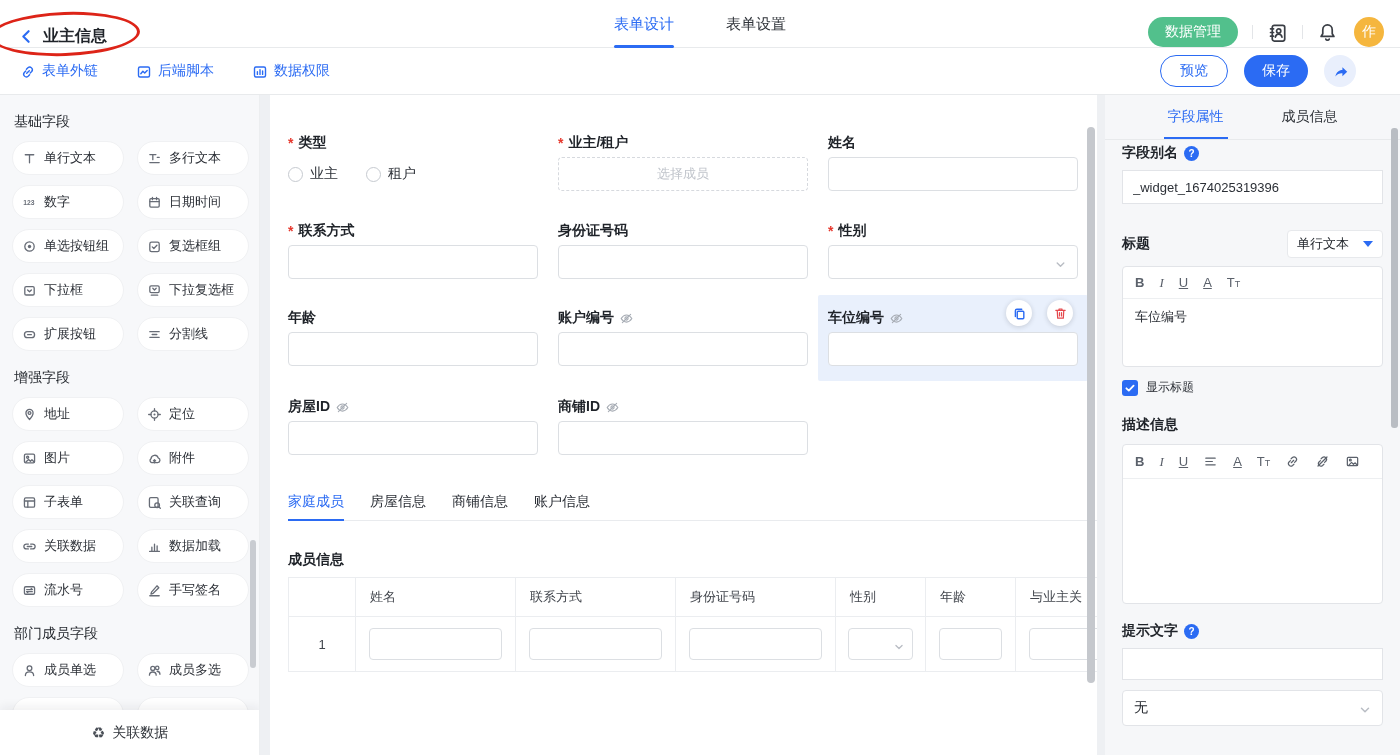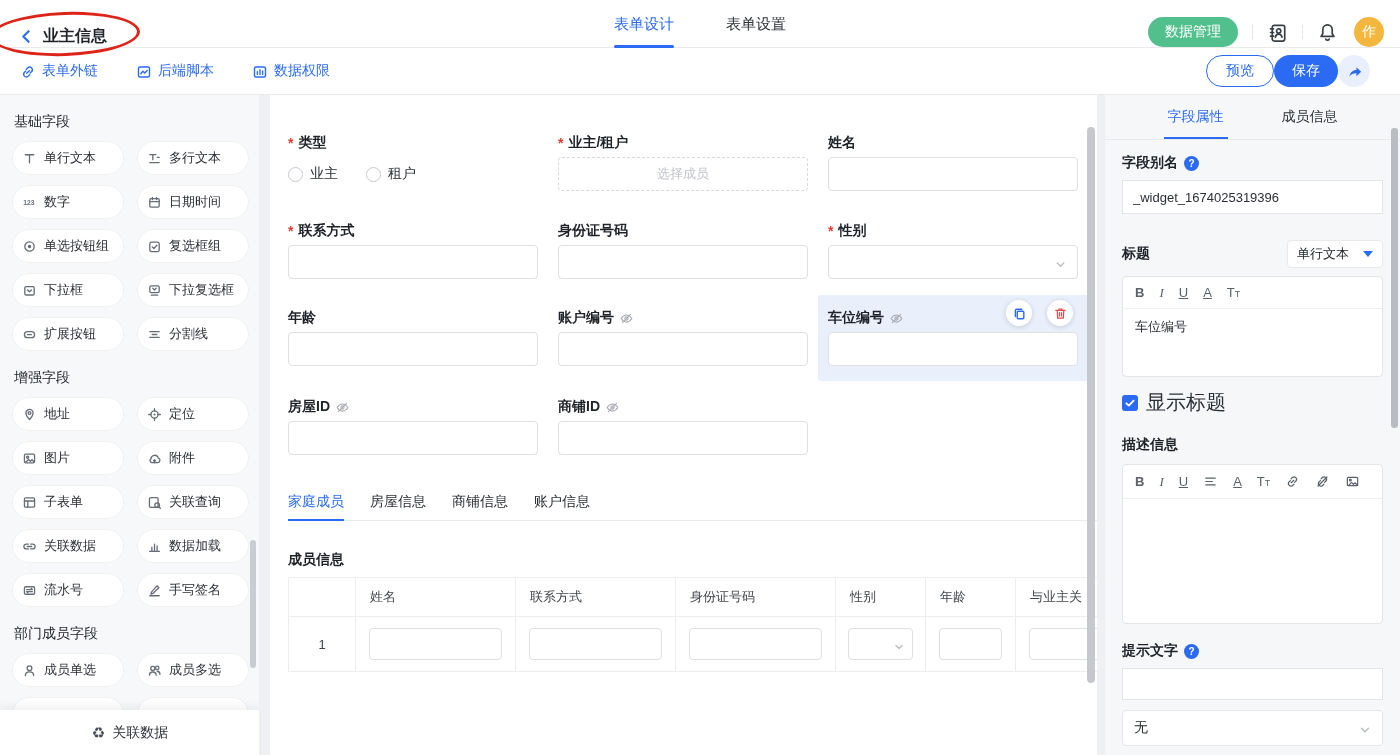--- a/index.html
+++ b/index.html
@@ -23,21 +23,21 @@
   .htab.on::after{content:'';position:absolute;bottom:0;left:50%;transform:translateX(-50%);width:60px;height:3px;border-radius:2px;background:var(--primary)}
   .h-right{margin-left:auto;display:flex;align-items:center;padding-right:16px}
   .grn{border:none;height:30px;padding:0 17px;border-radius:15px;background:var(--green);color:#fff;font-size:14px;cursor:pointer;font-family:inherit}
   .vdiv{width:1px;height:14px;background:#e3e5e8;margin:0 14px}
   .hic{color:#3a3e45;display:flex;align-items:center;cursor:pointer}
   .avatar{width:30px;height:30px;border-radius:50%;background:var(--avatar);color:#fff;font-size:14px;display:flex;align-items:center;justify-content:center;margin-left:16px;cursor:pointer}
   
   #toolbar{position:absolute;left:0;top:48px;width:1400px;height:47px;background:#fff;border-bottom:1px solid var(--line);display:flex;align-items:center;z-index:19}
   #tb-links{display:flex;gap:38px;padding-left:20px}
   .tblink{display:flex;align-items:center;gap:6px;color:var(--primary);font-size:14px;cursor:pointer}
-  .tb-right{margin-left:auto;display:flex;align-items:center;padding-right:30px}
+  .tb-right{margin-left:auto;display:flex;align-items:center;gap:16px;padding-right:44px}
   .pv{width:68px;height:32px;border-radius:16px;border:1px solid var(--primary);background:#fff;color:var(--primary);font-size:14px;cursor:pointer;font-family:inherit}
   .sv{width:64px;height:32px;border-radius:16px;border:none;background:var(--primary);color:#fff;font-size:14px;cursor:pointer;font-family:inherit}
   .shr{width:32px;height:32px;border-radius:50%;background:#e9effc;color:var(--primary);display:flex;align-items:center;justify-content:center;cursor:pointer}
   
   #sidebar{position:absolute;left:0;top:95px;width:260px;height:660px;background:#f7f8fa;border-right:1px solid #eceef0;overflow:hidden}
   .sec-title{font-size:14px;font-weight:400;margin:18px 0 10px 14px}
   .pill-grid{display:grid;grid-template-columns:112px 112px;gap:10px 13px;margin-left:12px}
   .pill{display:flex;align-items:center;gap:7px;height:34px;padding:0 9px;background:#fff;border:1px solid #f0f1f3;border-radius:17px;font-size:13px;color:#2b2f36;cursor:grab;white-space:nowrap;overflow:hidden}
   .picon{color:#676c76;display:flex;align-items:center;flex:none}
   #recycle{position:absolute;left:0;bottom:0;width:260px;height:45px;background:#fff;box-shadow:0 -3px 10px rgba(29,33,41,.07);display:flex;align-items:center;justify-content:center;gap:7px;font-size:14px;color:#2e3238;cursor:pointer;z-index:3}
@@ -79,32 +79,32 @@
   
   #panel{position:absolute;left:1105px;top:95px;width:295px;height:660px;background:#f6f7f9;overflow:hidden}
   #p-tabs{height:45px;display:flex;justify-content:center;gap:50px;border-bottom:1px solid var(--line)}
   .ptab{position:relative;display:flex;align-items:center;font-size:14px;color:#2e3238;cursor:pointer;padding:0 4px}
   .ptab.on{color:var(--primary)}
   .ptab.on::after{content:'';position:absolute;left:0;right:0;bottom:0;height:2px;background:var(--primary)}
   .p-body{padding:0 17px}
   .plabel{display:flex;align-items:center;gap:6px;font-size:14px;font-weight:700}
   .qic{width:15px;height:15px;border-radius:50%;background:var(--primary);color:#fff;font-size:10px;font-weight:700;display:inline-flex;align-items:center;justify-content:center;cursor:pointer}
   .pinput{width:100%;height:34px;border:1px solid #e2e4e8;border-radius:0;background:#fff;outline:none;font:inherit;font-size:13px;color:#2b2f36;padding:0 10px}
-  .mt14{margin-top:14px}.mt8{margin-top:8px}.mt26{margin-top:26px}.mt12{margin-top:12px}.mt20{margin-top:20px}.mt10{margin-top:10px}.mt18{margin-top:18px}.mt16{margin-top:16px}
+  .mt14{margin-top:4px}.mt8{margin-top:8px}.mt26{margin-top:26px}.mt12{margin-top:12px}.mt20{margin-top:20px}.mt10{margin-top:10px}.mt18{margin-top:18px}.mt16{margin-top:16px}
   .trow{display:flex;align-items:center;justify-content:space-between}
   .tsel{display:flex;align-items:center;justify-content:space-between;width:96px;height:28px;background:#fff;border:1px solid #e7e9ec;border-radius:4px;padding:0 9px;font-size:13px;cursor:pointer}
   .caret{width:0;height:0;border-left:5px solid transparent;border-right:5px solid transparent;border-top:6px solid var(--primary)}
   .editor{border:1px solid #e2e4e8;border-radius:4px;background:#fff}
   .etb{display:flex;align-items:center;gap:15px;height:32px;padding:0 12px;border-bottom:1px solid #edeff1}
   .tg{font-size:13px;color:#5b616b;cursor:pointer;line-height:1}
   .tg-b{font-weight:700}.tg-i{font-style:italic;font-family:"Liberation Serif",serif}.tg-u{text-decoration:underline}
   .tg-sub{font-size:9px}
   .tgic{color:#5b616b;cursor:pointer;display:flex;align-items:center}
   .econtent{padding:9px 12px;font-size:13px;color:#2b2f36}
-  .cbrow{display:flex;align-items:center;gap:8px;font-size:20px;color:#2b2f36}
+  .cbrow{display:flex;align-items:center;gap:8px;font-size:12px;color:#2b2f36}
   .cb{width:16px;height:16px;border-radius:3px;background:var(--primary);display:flex;align-items:center;justify-content:center;cursor:pointer;flex:none}
   .psel{position:relative;width:100%;height:36px;border:1px solid #e2e4e8;border-radius:4px;background:#fff;display:flex;align-items:center;padding:0 11px;font-size:14px;cursor:pointer}
   .psel .chev{position:absolute;right:9px;top:10px;color:#b9bdc4}
   .p-scroll{position:absolute;right:2px;top:33px;width:7px;height:300px;border-radius:3px;background:#b9bdc3;z-index:5}
 </style>
 </head>
 <body>
 
 <div id="header">
   <div class="h-left">

